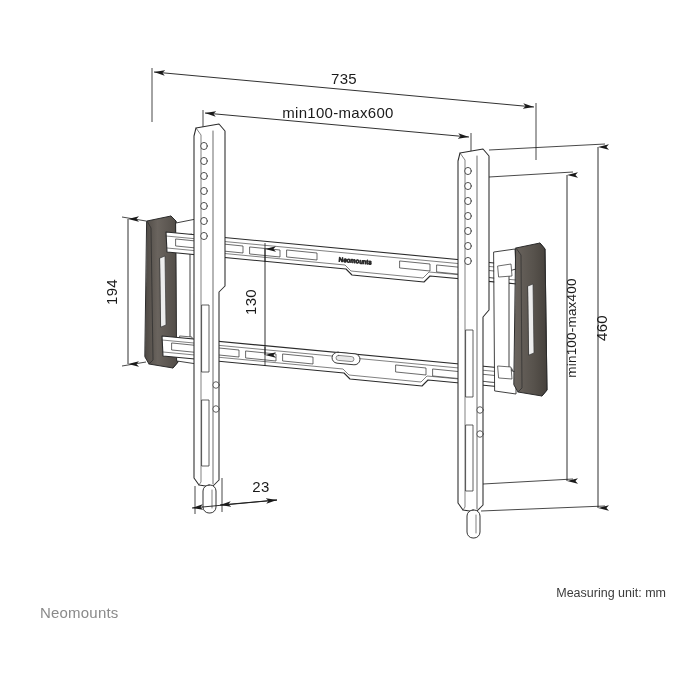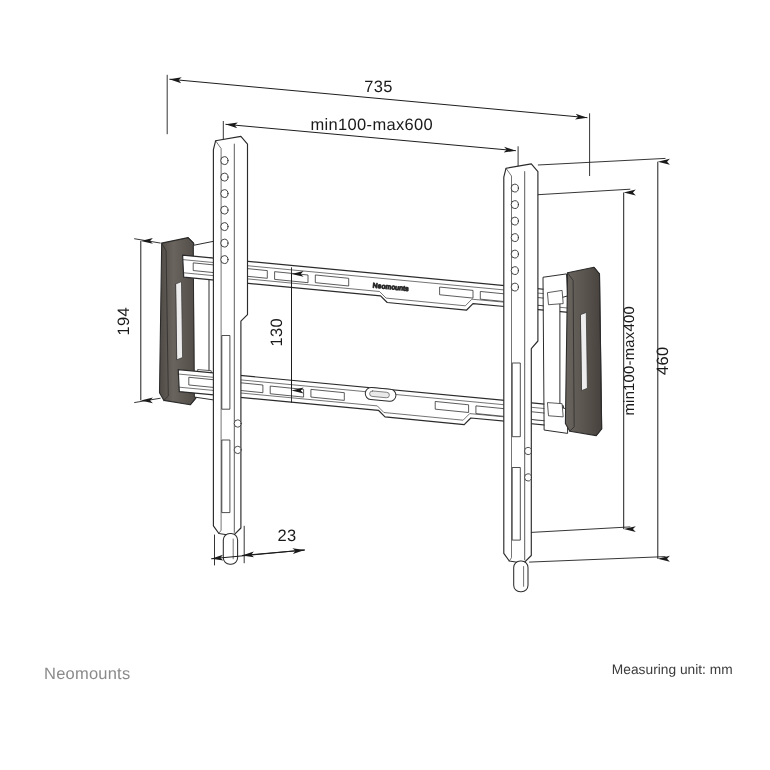--- a/index.html
+++ b/index.html
@@ -36,21 +36,21 @@
     left: 40px;
     top: 604px;
     font-size: 15px;
     color: #8a8a8a;
     letter-spacing: 0.2px;
     font-family: "Liberation Sans", sans-serif;
   }
   .footer-right {
     position: absolute;
     right: 34px;
-    top: 602px;
+    top: 586px;
     font-size: 12.5px;
     color: #3c3c3c;
     font-family: "Liberation Sans", sans-serif;
   }
   text {
     font-family: "Liberation Sans", sans-serif;
     fill: #1a1a1a;
   }
   .dim-label {
     font-size: 15px;

